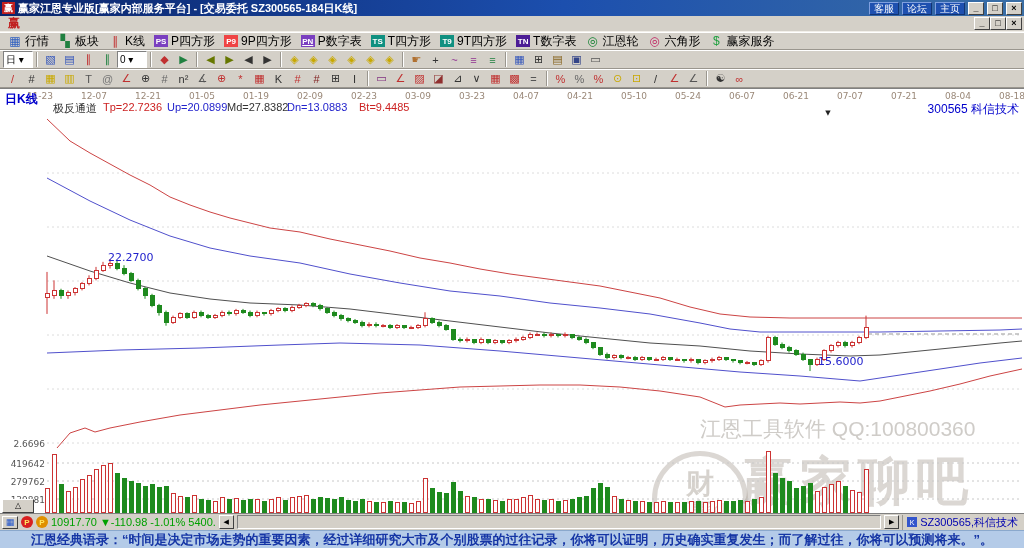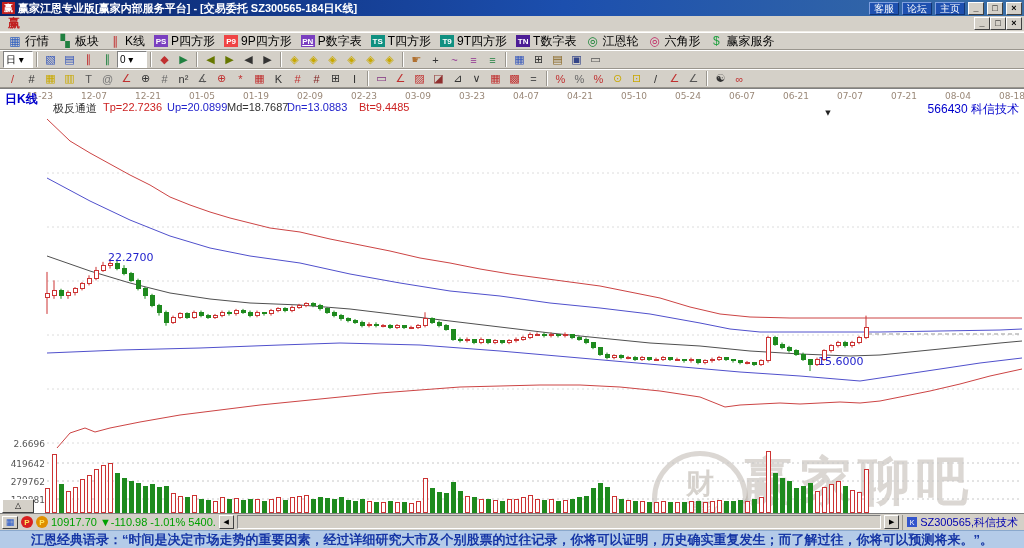--- a/index.html
+++ b/index.html
@@ -213,20 +213,21 @@
     <div class="ticon" style="color: rgb(200, 168, 0);">⊡</div>
     <div class="ticon" style="color: rgb(51, 51, 51);">/</div>
     <div class="ticon" style="color: rgb(192, 48, 48);">∠</div>
     <div class="ticon" style="color: rgb(85, 85, 85);">∠</div>
     <div class="tsep"></div>
     <div class="ticon" style="color: rgb(51, 51, 51);">☯</div>
     <div class="ticon" style="color: rgb(192, 48, 48);">∞</div>
   </div>
 
 <div class="chart">
+  <div class="wm-qq">江恩工具软件  QQ:100800360</div>
   <div class="wm-circle">
     <span>财</span>
     <span>赢</span>
   </div>
   <div class="wm-big">赢家聊吧</div>
   <div class="wm-liao">liaoba.yi</div>
 
   <svg id="chart-svg" width="1024" height="425" viewBox="0 0 1024 425">
       <line x1="47" y1="84" x2="1022" y2="84" stroke="#dcdcdc" stroke-dasharray="2,3"></line>
       <line x1="47" y1="138" x2="1022" y2="138" stroke="#dcdcdc" stroke-dasharray="2,3"></line>
@@ -619,26 +620,26 @@
       <text x="45" y="358" font-size="9" fill="#555" text-anchor="end">2.6696</text>
       <text x="45" y="378" font-size="9" fill="#555" text-anchor="end">419642</text>
       <text x="45" y="396" font-size="9" fill="#555" text-anchor="end">279762</text>
       <text x="45" y="414" font-size="9" fill="#555" text-anchor="end">139881</text>
       <text x="108" y="172" font-size="11" fill="#2222cc">22.2700</text>
       <text x="818" y="276" font-size="11" fill="#2222cc">15.6000</text>
       <text x="828" y="26" font-size="7" fill="#222" text-anchor="middle">▼</text>
     </svg>
 
   <div class="kl-label">日K线</div>
-  <div class="sym-label">566430 科信技术</div>
+  <div class="sym-label">300565 科信技术</div>
   <div class="legend">
     <span style="left:53px;color:#333">极反通道</span>
     <span style="left:103px;color:#cc2222">Tp=22.7236</span>
     <span style="left:167px;color:#2222cc">Up=20.0899</span>
-    <span style="left:227px;color:#333">Md=18.7687</span>
+    <span style="left:227px;color:#333">Md=27.8382</span>
     <span style="left:287px;color:#2222cc">Dn=13.0883</span>
     <span style="left:359px;color:#cc2222">Bt=9.4485</span>
   </div>
   <div class="tri-btn">△</div>
 </div>
 
 <div class="scrollrow">
   <div class="sq-ico">▦</div>
   <div class="mkt-ico" id="sh-ico" style="background: rgb(216, 32, 32);">P</div>
   <div class="mkt-ico" id="sz-ico" style="background: rgb(224, 144, 0);">P</div>

